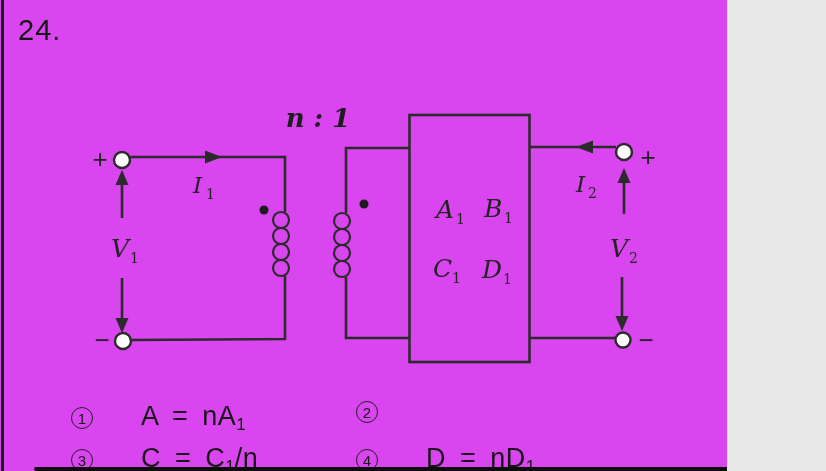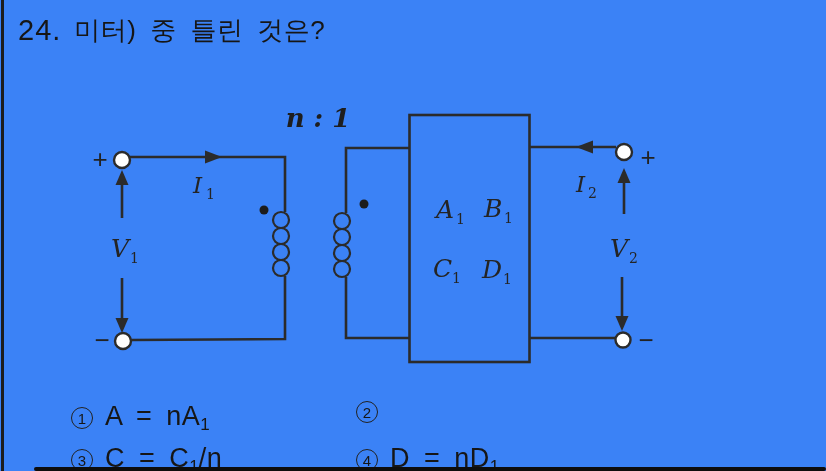--- a/index.html
+++ b/index.html
@@ -1,19 +1,19 @@
 <!DOCTYPE html>
 <html><head>
 <meta charset="utf-8">
 <style>
   html,body{margin:0;padding:0;background:#e8e8e8;}
   .page{
     position:relative;
-    width:826px;height:471px;
-    background:#3b82f6;
+    width:727px;height:471px;
+    background:#d946ef;
     overflow:hidden;
     font-family:"Liberation Sans", sans-serif;
     color:#1a1a1a;
   }
   .left-rule{
     position:absolute;left:1px;top:0;width:2.5px;height:471px;
     background:#1c1c1c;
   }
   .scan-artifact{
     position:absolute;left:34px;top:467px;width:792px;height:4px;
@@ -48,34 +48,34 @@
   }
   .onum{
     width:22px;height:22px;border:1.6px solid #222;border-radius:50%;
     display:inline-flex;align-items:center;justify-content:center;
     font-size:15px;line-height:1;margin-right:12px;color:#161616;
     flex:0 0 auto;box-sizing:border-box;padding-top:1px;
   }
   .otext{
     font-size:27px;word-spacing:6px;letter-spacing:0.5px;color:#161616;
     white-space:nowrap;
+    margin-left:36px;
   }
   .otext sub{font-size:17px;vertical-align:-5px;letter-spacing:0;}
 </style>
 </head>
 <body>
 
 <div class="page">
 
   <div class="left-rule"></div>
 
   <div class="question">
     <span class="qnum">24.</span>
     <div class="qtext">
-      <div>미터) 중 틀린 것은?</div>
     </div>
   </div>
 
   <svg class="circuit-svg" viewBox="0 0 826 471">
 
     <g>
       <text class="sign" x="100" y="168" text-anchor="middle">+</text>
       <text class="sign" x="102" y="349" text-anchor="middle">−</text>
 
       <path class="wire" d="M130,157 H285 V212"></path>

